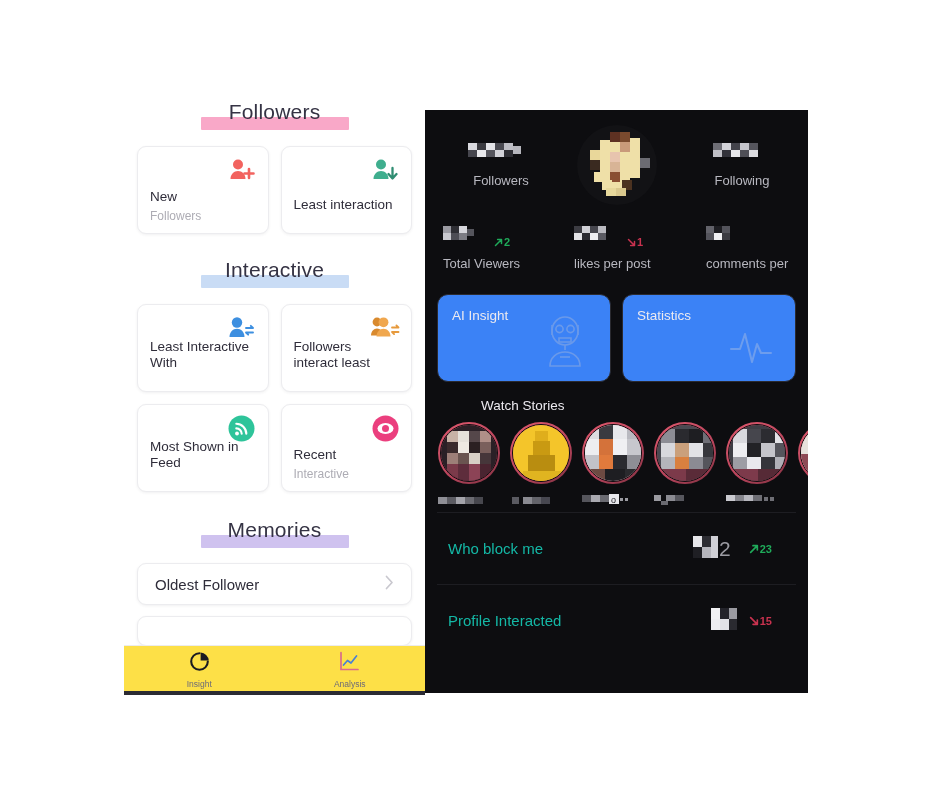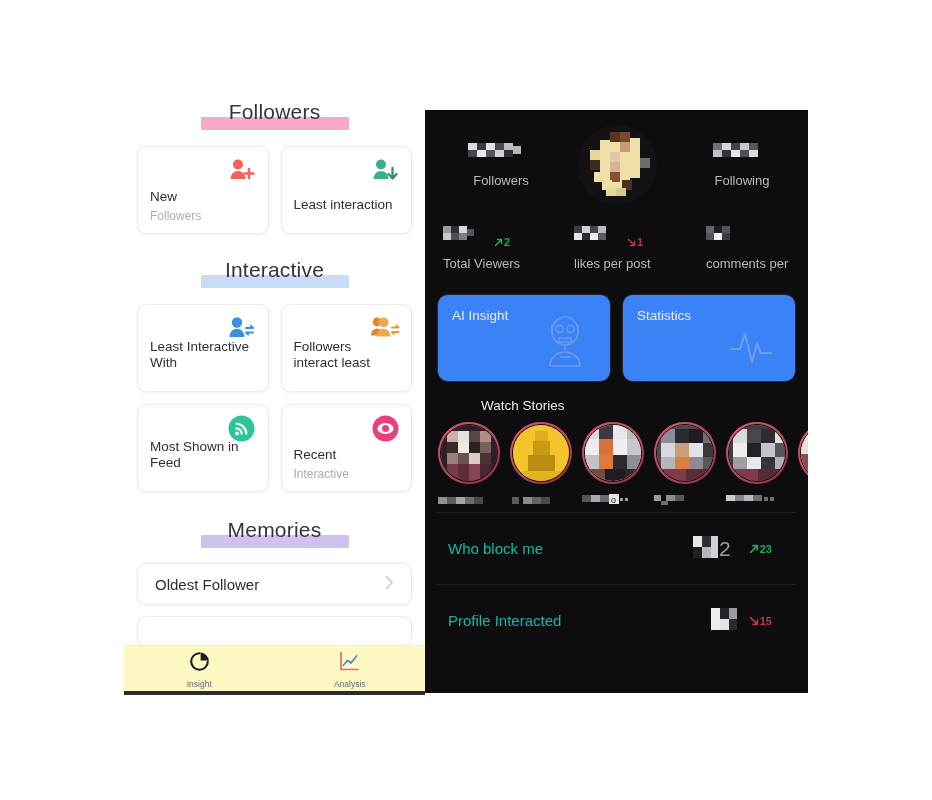--- a/index.html
+++ b/index.html
@@ -73,21 +73,21 @@
     box-sizing: border-box;
     justify-content: space-between;
   }
   .list-row .l-title { font-size: 15px; color: #2f2d3a; }
   .chev { color: #c9c8cf; font-size: 17px; line-height: 1; }
 
   
   .tabbar {
     position: absolute; left: 124px; top: 645px;
     width: 301px; height: 48px;
-    background: #fef9c3;
+    background: #fde047;
     border-top: 1px solid #ececec;
     display: flex;
   }
   .tabbar .tab {
     flex: 1 1 0; display: flex; flex-direction: column;
     align-items: center; justify-content: center; gap: 3px;
   }
   .tabbar .tab .t-label { font-size: 8.5px; color: #6d6b78; }
   .tabbar-underline {
     position: absolute; left: 124px; top: 691px; width: 301px; height: 4px;

